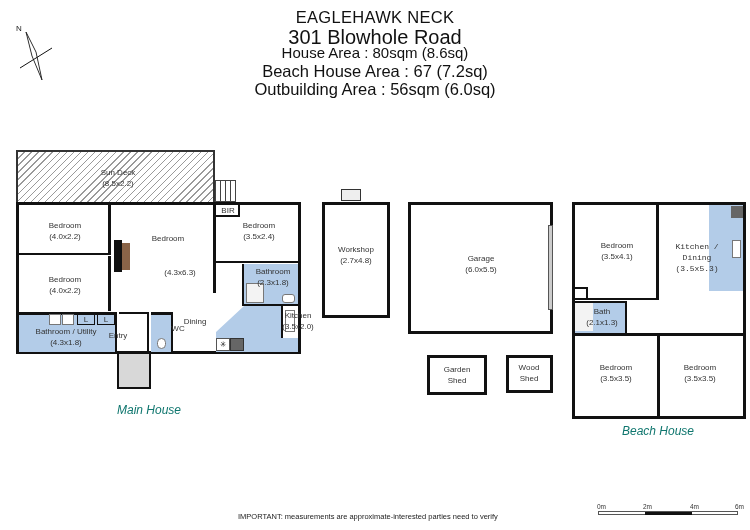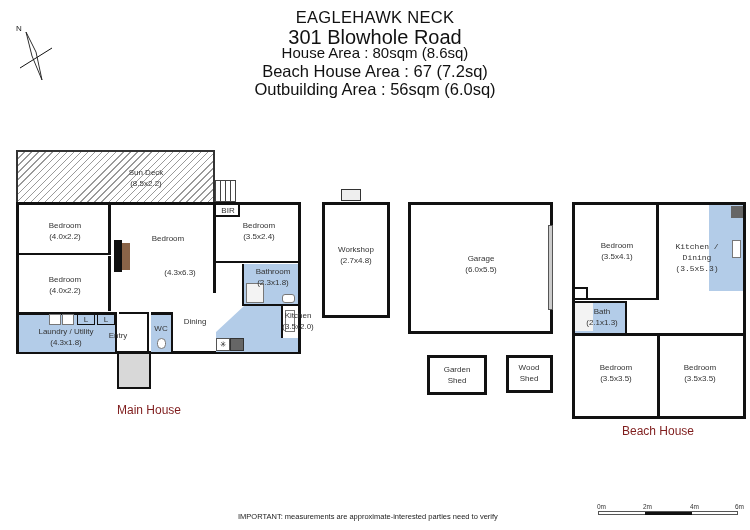--- a/index.html
+++ b/index.html
@@ -9,21 +9,21 @@
   .t2{top:26px;font-size:20px;}
   .t3{top:44px;font-size:15px;}
   .t4{top:62px;font-size:16.5px;}
   .t5{top:80px;font-size:16.5px;}
   .abs{position:absolute;box-sizing:border-box;}
   .wall{border:3px solid #111;}
   .room{position:absolute;box-sizing:border-box;}
   .lbl{position:absolute;font-size:8px;text-align:center;line-height:11px;color:#333;transform:translate(-50%,-50%);white-space:nowrap;}
   .blue{background:#b3cce8;}
   .grey{background:#d8d8d8;}
-  .cap{position:absolute;font-size:12px;color:#7f1d1d;}
+  .cap{position:absolute;font-size:12px;color:#0f766e;font-style:italic;}
   .deck{background:repeating-linear-gradient(135deg,#fff 0,#fff 4px,#9a9a9a 4px,#9a9a9a 5px);}
   .disc{position:absolute;font-size:7.5px;color:#222;}
   .sb-lbl{position:absolute;font-size:6.5px;color:#333;top:503px;}
 </style>
 </head>
 <body>
 
 <div class="title t1">EAGLEHAWK NECK</div>
 <div class="title t2">301 Blowhole Road</div>
 <div class="title t3">House Area : 80sqm (8.6sq)</div>
@@ -35,21 +35,21 @@
     <polygon points="14,10 24,30 30,58 20,34" fill="#111"></polygon>
     <polygon points="14,10 20,34 30,58 24,30" fill="#fff" stroke="#111" stroke-width="0.8"></polygon>
     <line x1="8" y1="46" x2="40" y2="26" stroke="#111" stroke-width="1"></line>
   </svg>
   <span class="abs" style="left:4px;top:2px;font-size:8px;">N</span>
 </div>
 
 <div>
 
   <div class="room deck" style="left:16px;top:150px;width:199px;height:54px;border:2px solid #333;border-bottom:none;"></div>
-  <div class="lbl" style="left:118px;top:178px;background:transparent;margin-left:28px;">
+  <div class="lbl" style="left:118px;top:178px;background:transparent;">
     <div>Sun Deck</div>
     <div>(8.5x2.2)</div>
   </div>
 
   <div class="abs" style="left:215px;top:180px;width:21px;height:22px;border:1px solid #444;background:repeating-linear-gradient(90deg,#fff 0,#fff 4px,#444 4px,#444 5px);"></div>
 
   <div class="abs wall" style="left:16px;top:202px;width:285px;height:152px;"></div>
 
   <div class="room" style="left:19px;top:205px;width:92px;height:50px;border-bottom:2px solid #111;border-right:3px solid #111;"></div>
   <div class="lbl" style="left:65px;top:231px;">
@@ -103,30 +103,30 @@
   <div class="lbl" style="left:195px;top:321px;">Dining</div>
 
   <div class="room blue" style="left:19px;top:312px;width:98px;height:40px;border-top:3px solid #111;border-right:2px solid #111;"></div>
   <div class="abs" style="left:49px;top:314px;width:12px;height:11px;background:#fff;border:1px solid #777;"></div>
   <div class="abs" style="left:62px;top:314px;width:12px;height:11px;background:#fff;border:1px solid #777;"></div>
   <div class="room" style="left:77px;top:314px;width:18px;height:11px;border:1px solid #111;"></div>
   <div class="lbl" style="left:86px;top:319px;">L</div>
   <div class="room" style="left:97px;top:314px;width:18px;height:11px;border:1px solid #111;"></div>
   <div class="lbl" style="left:106px;top:319px;">L</div>
   <div class="lbl" style="left:66px;top:337px;">
-    <div>Laundry / Utility</div>
+    <div>Bathroom / Utility</div>
     <div>(4.3x1.8)</div>
   </div>
 
   <div class="room" style="left:119px;top:312px;width:30px;height:42px;border-top:2px solid #111;border-right:2px solid #111;"></div>
   <div class="lbl" style="left:118px;top:335px;">Entry</div>
 
   <div class="room blue" style="left:151px;top:312px;width:22px;height:40px;border-top:3px solid #111;border-right:2px solid #111;"></div>
   <div class="abs" style="left:157px;top:338px;width:9px;height:11px;background:#fff;border:1px solid #777;border-radius:5px;"></div>
-  <div class="lbl" style="left:161px;top:328px;">WC</div>
+  <div class="lbl" style="left:178px;top:328px;">WC</div>
 
   <div class="room grey" style="left:117px;top:354px;width:34px;height:35px;border:2px solid #111;border-top:none;"></div>
 
   <div class="cap" style="left:117px;top:403px;">Main House</div>
 </div>
 
 <div>
   <div class="abs" style="left:341px;top:189px;width:20px;height:12px;background:#eee;border:1px solid #333;"></div>
   <div class="abs wall" style="left:322px;top:202px;width:68px;height:116px;"></div>
   <div class="lbl" style="left:356px;top:255px;">

